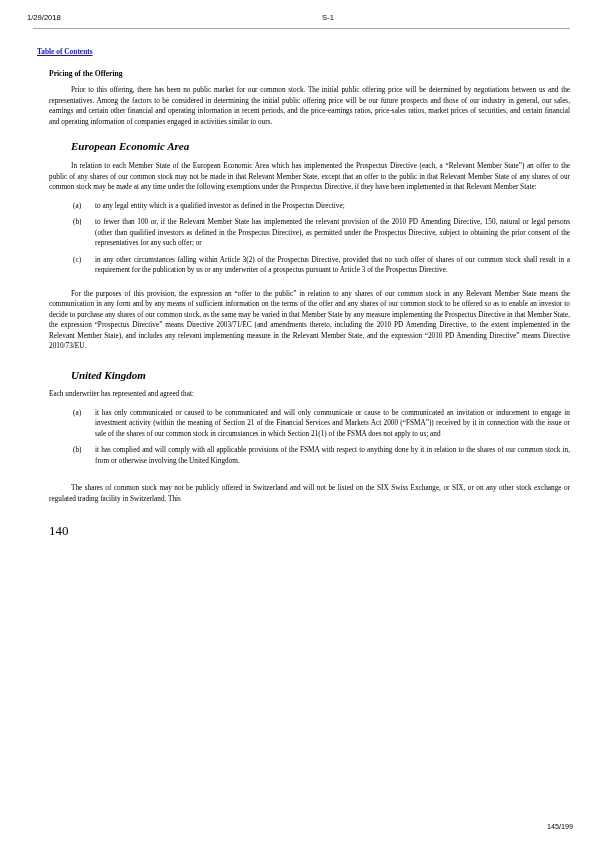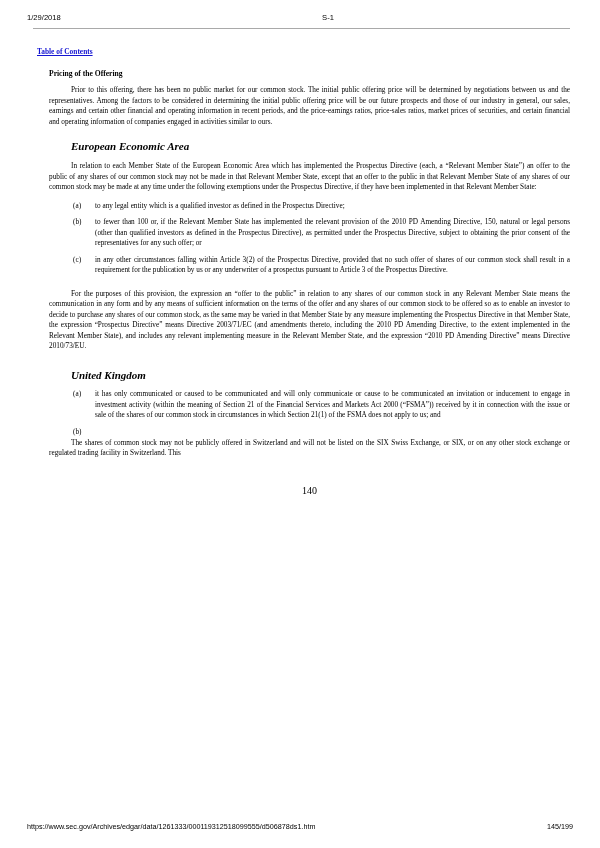--- a/index.html
+++ b/index.html
@@ -123,24 +123,24 @@
     left: 24px;
     top: 0;
     width: 18px;
     text-align: left;
   }
 
   .spacer-sm { height: 5px; }
   .spacer-md { height: 9px; }
 
   .page-number {
-    margin-top: 26px;
+    margin-top: 19px;
     width: 100%;
-    text-align: center;
-    font-size: 10px;
+    text-align: left;
+    font-size: 13px;
   }
 
   
   .print-footer {
     position: absolute;
     bottom: 12px;
     left: 0;
     width: 600px;
     height: 14px;
     font-family: "Liberation Sans", "DejaVu Sans", sans-serif;
@@ -201,36 +201,37 @@
       </li>
     </ol>
 
     <div class="spacer-sm"></div>
 
     <p class="body-text">For the purposes of this provision, the expression an “offer to the public” in relation to any shares of our common stock in any Relevant Member State means the communication in any form and by any means of sufficient information on the terms of the offer and any shares of our common stock to be offered so as to enable an investor to decide to purchase any shares of our common stock, as the same may be varied in that Member State by any measure implementing the Prospectus Directive in that Member State, the expression “Prospectus Directive” means Directive 2003/71/EC (and amendments thereto, including the 2010 PD Amending Directive, to the extent implemented in the Relevant Member State), and includes any relevant implementing measure in the Relevant Member State, and the expression “2010 PD Amending Directive” means Directive 2010/73/EU.</p>
 
     <div class="spacer-md"></div>
 
     <h3 class="sub-heading">United Kingdom</h3>
+    <p class="body-text no-indent">Each underwriter has represented and agreed that:</p>
 
     <ol class="alpha-list">
       <li>
         <span class="marker">(a)</span>
         <span>it has only communicated or caused to be communicated and will only communicate or cause to be communicated an invitation or inducement to engage in investment activity (within the meaning of Section 21 of the Financial Services and Markets Act 2000 (“FSMA”)) received by it in connection with the issue or sale of the shares of our common stock in circumstances in which Section 21(1) of the FSMA does not apply to us; and</span>
       </li>
       <li>
         <span class="marker">(b)</span>
+        <span>it has complied and will comply with all applicable provisions of the FSMA with respect to anything done by it in relation to the shares of our common stock in, from or otherwise involving the United Kingdom.</span>
       </li>
     </ol>
 
     <div class="spacer-md"></div>
 
     <p class="body-text">The shares of common stock may not be publicly offered in Switzerland and will not be listed on the SIX Swiss Exchange, or SIX, or on any other stock exchange or regulated trading facility in Switzerland. This</p>
 
     <div class="page-number">140</div>
 
   </div>
 </div>
 
 <div class="print-footer">
-  <span class="ftr-url">https://www.sec.gov/Archives/edgar/data/1261333/000119312518099555/d506878ds1.htm</span>
   <span class="ftr-pages">145/199</span>
 </div>
 
 </body></html>

